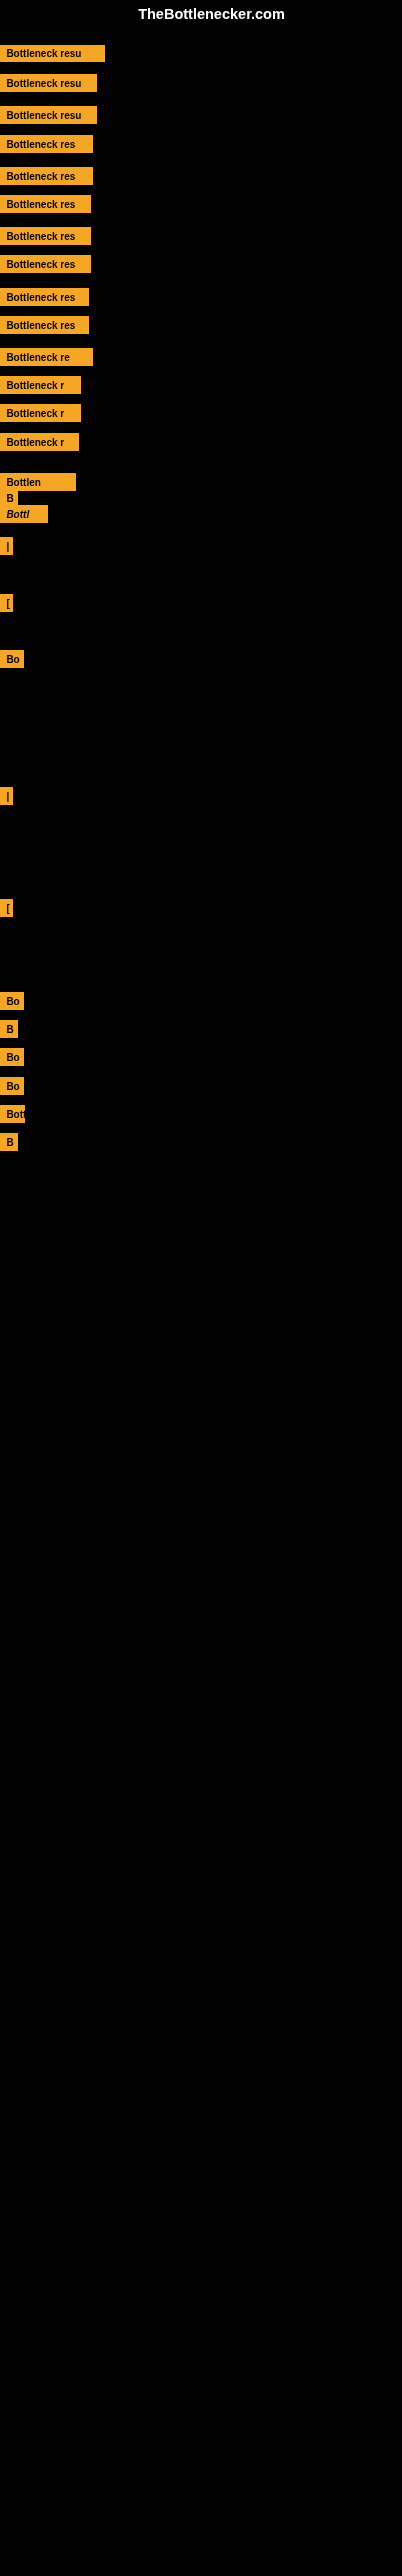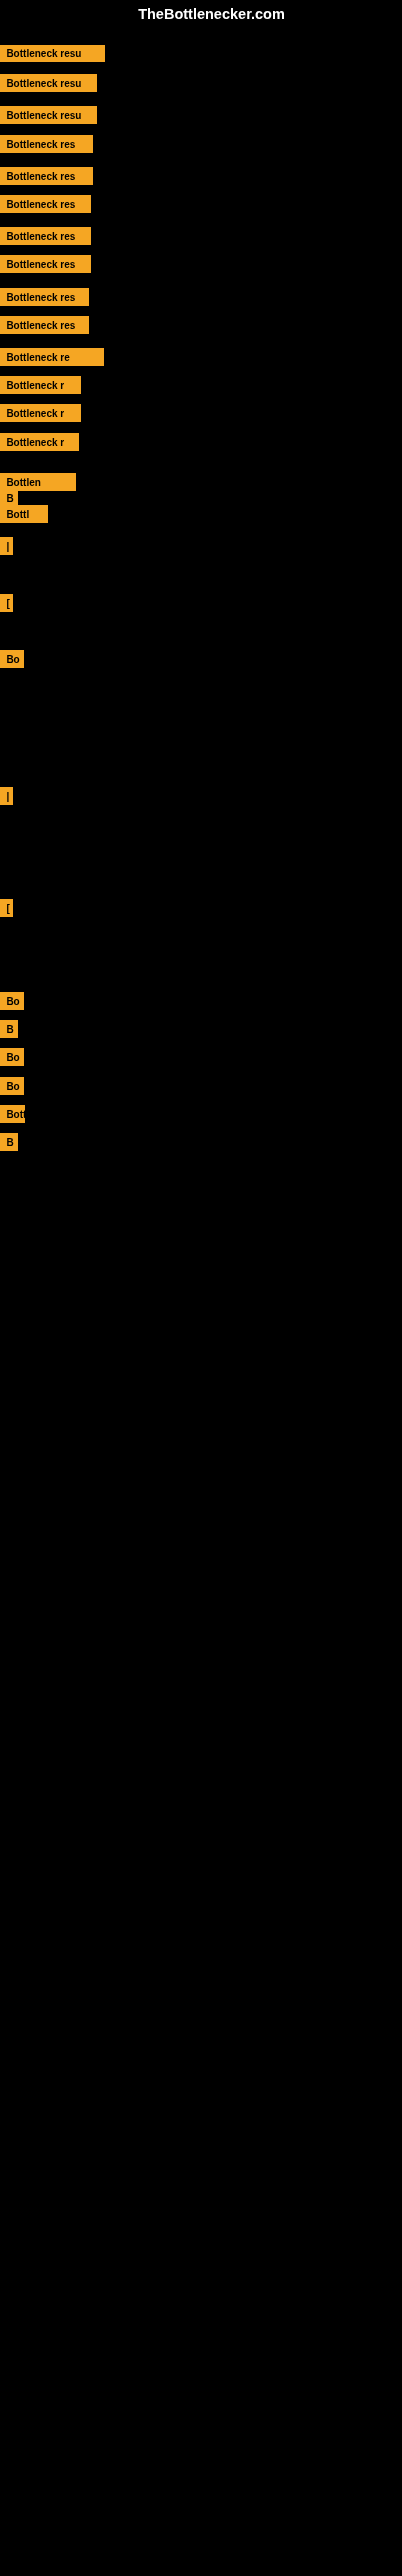--- a/index.html
+++ b/index.html
@@ -45,27 +45,27 @@
 <div class="bottleneck-item" style="top: 14.5px; width: 105px;">Bottleneck resu</div>
     <div class="bottleneck-item" style="top: 44px; width: 97px;">Bottleneck resu</div>
     <div class="bottleneck-item" style="top: 76px; width: 97px;">Bottleneck resu</div>
     <div class="bottleneck-item" style="top: 105px; width: 93px;">Bottleneck res</div>
     <div class="bottleneck-item" style="top: 137px; width: 93px;">Bottleneck res</div>
     <div class="bottleneck-item" style="top: 165px; width: 91px;">Bottleneck res</div>
     <div class="bottleneck-item" style="top: 197px; width: 91px;">Bottleneck res</div>
     <div class="bottleneck-item" style="top: 225px; width: 91px;">Bottleneck res</div>
     <div class="bottleneck-item" style="top: 258px; width: 89px;">Bottleneck res</div>
     <div class="bottleneck-item" style="top: 286px; width: 89px;">Bottleneck res</div>
-    <div class="bottleneck-item" style="top: 318px; width: 104px;">Bottleneck re</div>
+    <div class="bottleneck-item" style="top: 318px; width: 93px;">Bottleneck re</div>
     <div class="bottleneck-item" style="top: 346px; width: 81px;">Bottleneck r</div>
     <div class="bottleneck-item" style="top: 374px; width: 81px;">Bottleneck r</div>
     <div class="bottleneck-item" style="top: 403px; width: 79px;">Bottleneck r</div>
     <div class="bottleneck-item" style="top: 443px; width: 76px;">Bottlen</div>
     <div class="bottleneck-item" style="top: 459px; width: 17.7px;">B</div>
-    <div class="bottleneck-item" style="top: 475px; width: 48px;">Bottl</div>
+    <div class="bottleneck-item" style="top: 475px; width: 48px; font-style: italic;">Bottl</div>
     <div class="bottleneck-item" style="top: 507px; width: 9.7px;">|</div>
     <div class="bottleneck-item" style="top: 564px; width: 11.3px;">[</div>
     <div class="bottleneck-item" style="top: 620px; width: 24px;">Bo</div>
     <div class="bottleneck-item" style="top: 757px; width: 9.7px;">|</div>
     <div class="bottleneck-item" style="top: 869px; width: 11.3px;">[</div>
     <div class="bottleneck-item" style="top: 962px; width: 24px;">Bo</div>
     <div class="bottleneck-item" style="top: 990px; width: 17.7px;">B</div>
     <div class="bottleneck-item" style="top: 1018px; width: 24px;">Bo</div>
     <div class="bottleneck-item" style="top: 1047px; width: 24px;">Bo</div>
     <div class="bottleneck-item" style="top: 1075px; width: 25px;">Bott</div>

